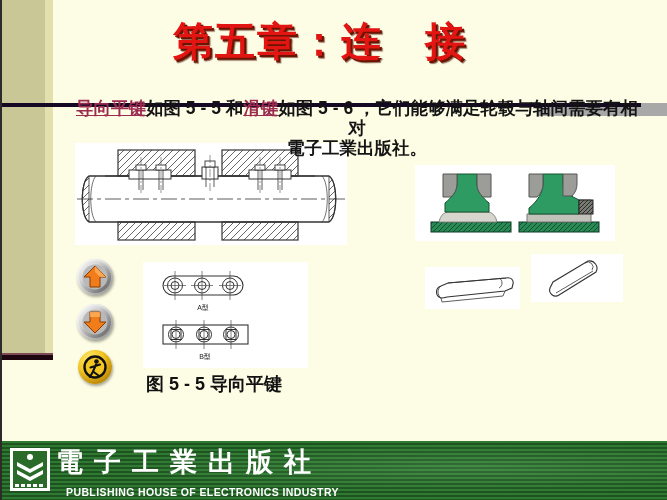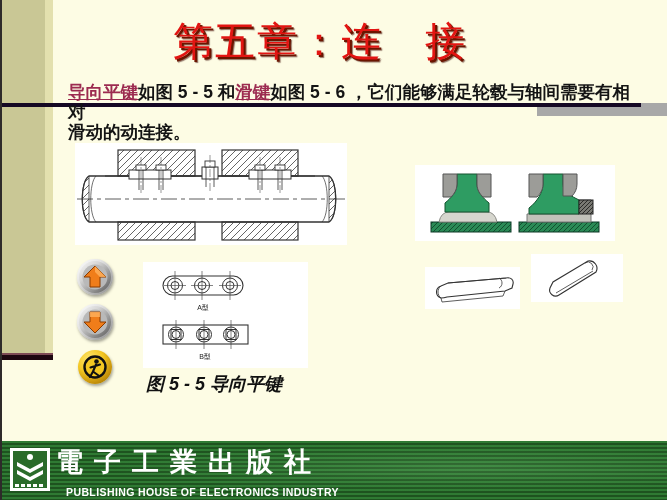--- a/index.html
+++ b/index.html
@@ -4,35 +4,35 @@
 <style>
   html,body{margin:0;padding:0;}
   body{width:667px;height:500px;overflow:hidden;font-family:"Liberation Sans","DejaVu Sans",sans-serif;}
   .slide{position:relative;width:667px;height:500px;background:#fdfce4;overflow:hidden;}
   .left-edge{position:absolute;left:0;top:0;width:2px;height:500px;background:#2e2a2a;z-index:30;}
   .sidebar{position:absolute;left:0;top:0;width:45px;height:353px;background:#c9c795;}
   .sidebar-strip{position:absolute;left:45px;top:0;width:8px;height:353px;background:#e3e0ae;}
   .sidebar-endbar{position:absolute;left:0;top:353px;width:53px;height:7px;
     background:linear-gradient(#7d4a55 0,#7d4a55 2px,#1d0610 2px);}
   .title{position:absolute;left:40px;top:14px;width:560px;margin:0;text-align:center;
-    font-size:40px;font-weight:normal;letter-spacing:2px;color:#e21512;
+    font-size:40px;font-weight:bold;letter-spacing:2px;color:#e21512;
     text-shadow:2px 2px 0 #6b1500, 3px 3px 1px rgba(60,10,0,.55);}
   .rule-shadow{position:absolute;left:537px;top:103px;width:130px;height:13px;background:#a8a8a8;}
   .rule{position:absolute;left:0;top:103px;width:641px;height:4px;background:#150824;}
-  .body-text{position:absolute;left:68px;top:82px;width:578px;margin:0;
-    font-size:17.5px;line-height:20px;font-weight:bold;color:#141414;z-index:5;}
+  .body-text{position:absolute;left:68px;top:98px;width:578px;margin:0;
+    font-size:17.5px;line-height:20px;font-weight:bold;color:#141414;z-index:5;text-align:center;}
   .kw{color:#9c2b50;text-decoration:underline;cursor:pointer;}
   .panel{position:absolute;background:#ffffff;}
   .panel-assembly{left:75px;top:143px;width:272px;height:102px;}
   .panel-green{left:415px;top:165px;width:200px;height:76px;}
   .panel-keys{left:143px;top:262px;width:165px;height:106px;}
   .patch-key1{left:425px;top:267px;width:95px;height:42px;}
   .patch-key2{left:531px;top:254px;width:92px;height:48px;}
   .caption{position:absolute;margin:0;font-size:18px;font-weight:bold;color:#111;white-space:nowrap;}
-  .cap55{left:134px;top:372px;width:160px;text-align:center;font-style:italic;}
+  .cap55{left:134px;top:372px;width:160px;text-align:center;}
   .cap56{left:458px;top:356px;width:120px;text-align:center;}
   .nav-btn{position:absolute;border-radius:50%;padding:0;border:none;cursor:pointer;
     display:flex;align-items:center;justify-content:center;}
   .btn-metal{width:36px;height:36px;background:linear-gradient(135deg,#ffffff 0%,#d6d6d6 35%,#8a8a8a 70%,#4c4c4c 100%);
     box-shadow:inset 0 0 0 2px rgba(255,255,255,.35), 1px 2px 3px rgba(0,0,0,.35);}
   .btn-up{left:77px;top:259px;}
   .btn-down{left:77px;top:304px;}
   .btn-man{left:78px;top:350px;width:34px;height:34px;
     background:radial-gradient(circle at 35% 28%,#ffe872 0%,#f3c723 40%,#c7930b 70%,#8a6400 100%);
     box-shadow:1px 2px 3px rgba(0,0,0,.35);}
@@ -57,21 +57,21 @@
   <div class="sidebar"></div>
   <div class="sidebar-strip"></div>
   <div class="sidebar-endbar"></div>
   <div class="left-edge"></div>
 
   <h1 class="title">第五章：连　接</h1>
 
   <div class="rule-shadow"></div>
   <div class="rule"></div>
 
-  <p class="body-text"><span class="kw">导向平键</span><span>如图 5 - 5 和</span><span class="kw">滑键</span><span>如图 5 - 6 ，它们能够满足轮毂与轴间需要有相对</span><br><span>滑动的动连接。</span></p>
+  <p class="body-text"><span class="kw">导向平键</span><span>如图 5 - 5 和</span><span class="kw">滑键</span><span>如图 5 - 6 ，它们能够满足轮毂与轴间需要有相对</span><br><span>電子工業出版社。</span></p>
 
   <div class="panel panel-assembly">
     <svg width="272" height="102" viewBox="0 0 272 102">
       <defs>
         <pattern id="h1" patternUnits="userSpaceOnUse" width="7" height="7">
           <path d="M-1,8 L8,-1" stroke="#555" stroke-width="0.9" fill="none"></path>
         </pattern>
       </defs>
 
       <path d="M14,33 H254 C263,38 263,74 254,79 H14 C5,74 5,38 14,33 Z" fill="#ffffff" stroke="#333" stroke-width="1.3"></path>

